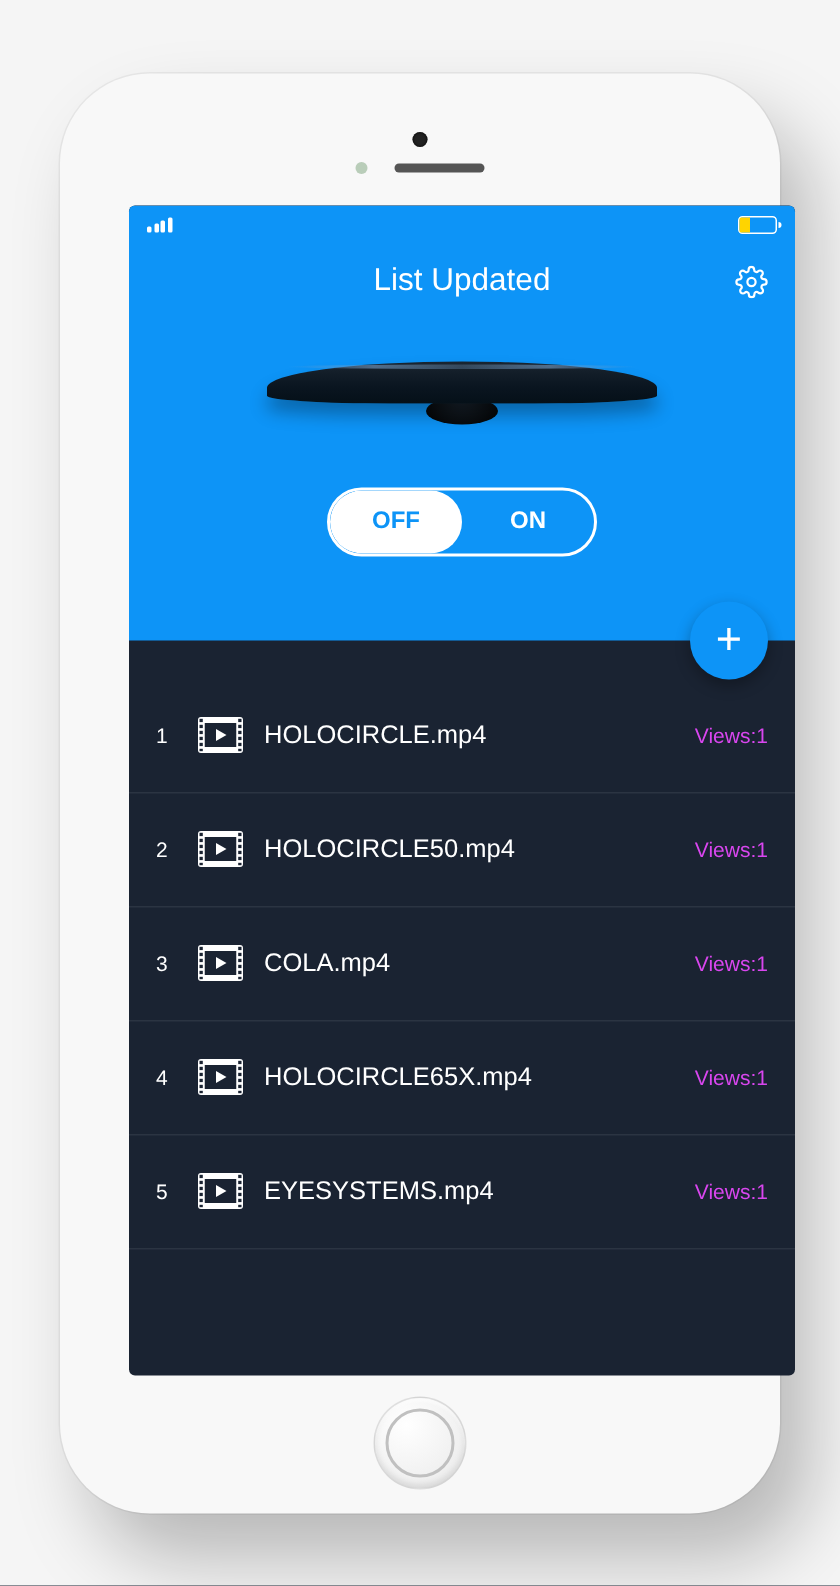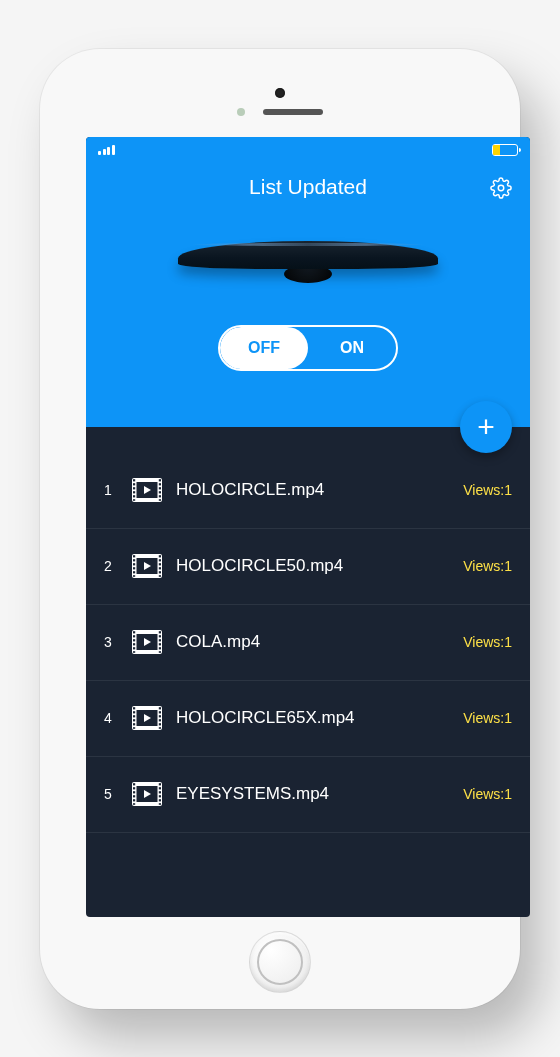--- a/index.html
+++ b/index.html
@@ -184,21 +184,21 @@
       display: flex;
       align-items: center;
       padding: 0 18px;
       height: 76px;
       border-bottom: 1px solid rgba(255,255,255,0.08);
       cursor: pointer;
     }
     .idx { width: 18px; font-size: 14px; color: #fff; }
     .film-icon { margin: 0 14px 0 10px; flex-shrink: 0; }
     .filename { flex: 1; font-size: 17px; white-space: nowrap; overflow: hidden; text-overflow: ellipsis; }
-    .views { font-size: 14px; color: #fde047; }
+    .views { font-size: 14px; color: #d946ef; }
     .home-btn {
       position: absolute;
       bottom: 16px;
       left: 50%;
       transform: translateX(-50%);
       width: 62px; height: 62px;
       border-radius: 50%;
       background: radial-gradient(circle at 35% 30%, #fff, #e8e8e8);
       border: 1px solid rgba(0,0,0,0.1);
       box-shadow: inset 0 -2px 4px rgba(0,0,0,0.1), inset 0 2px 2px rgba(255,255,255,0.8);

